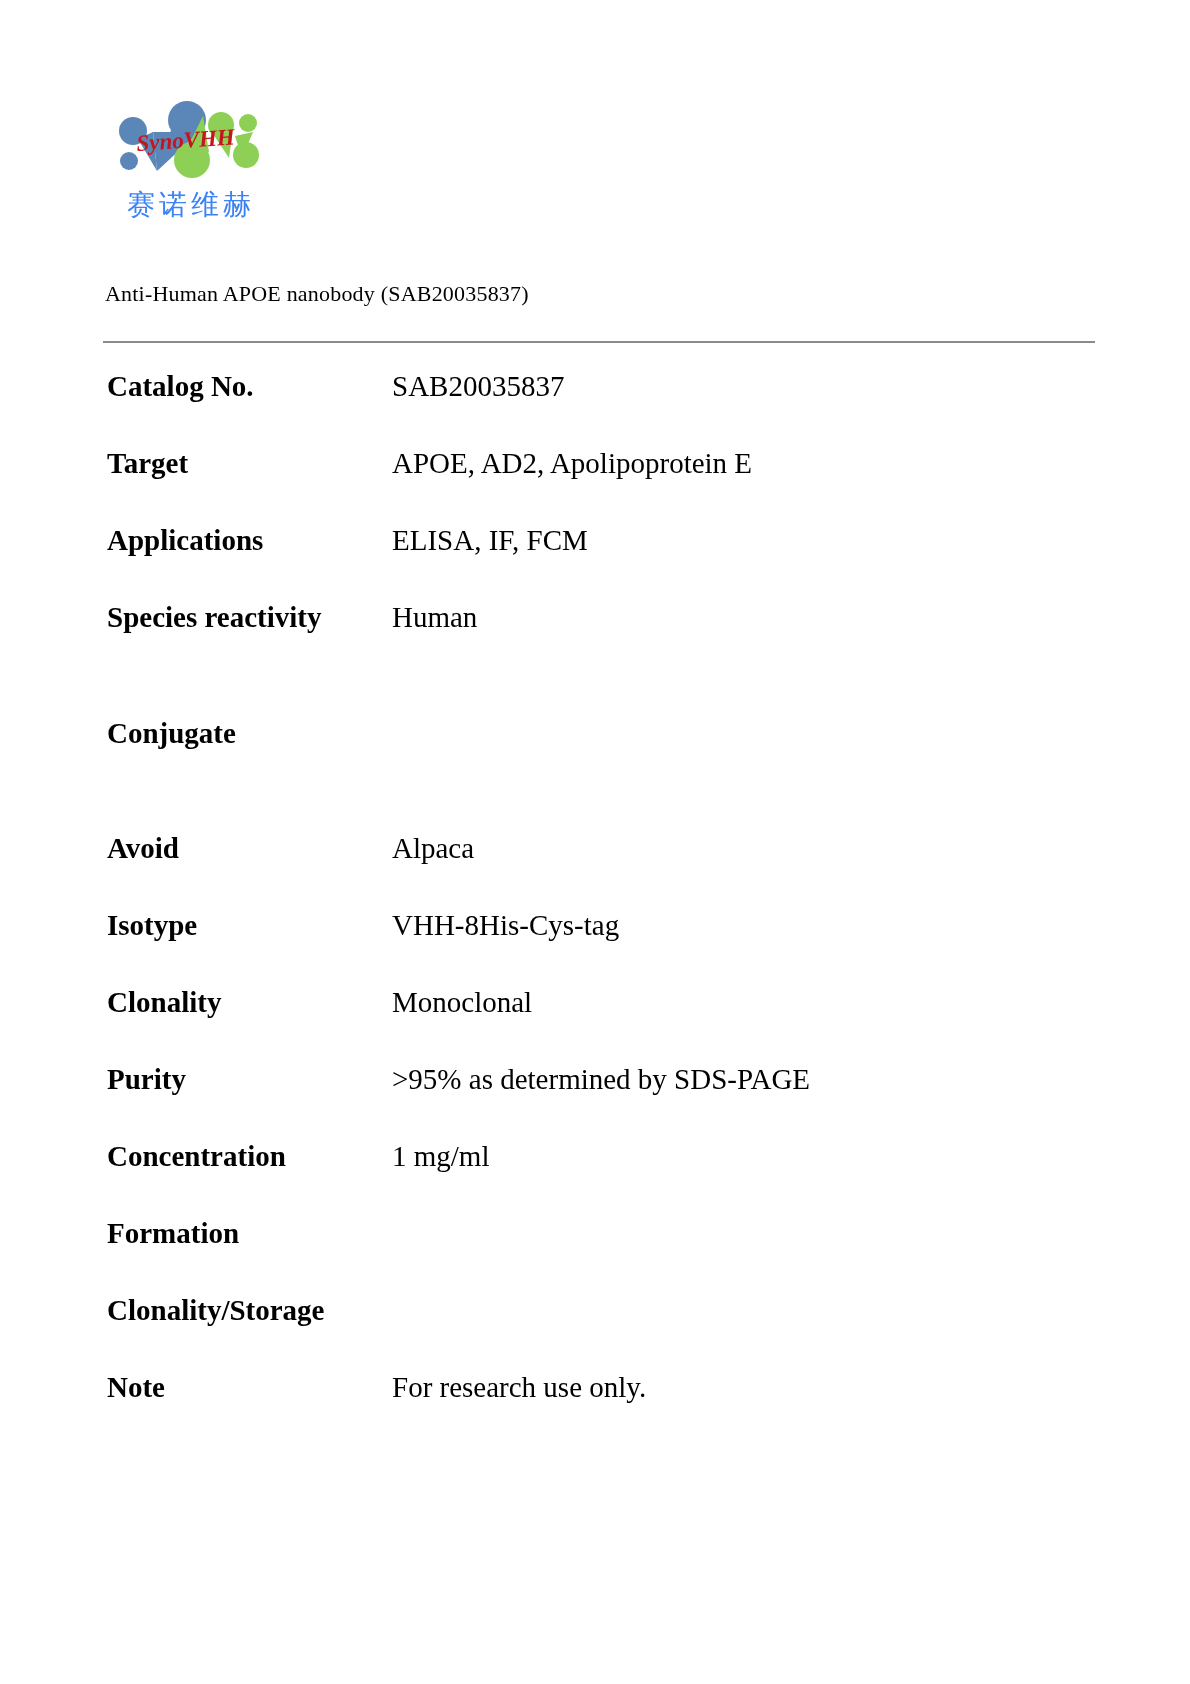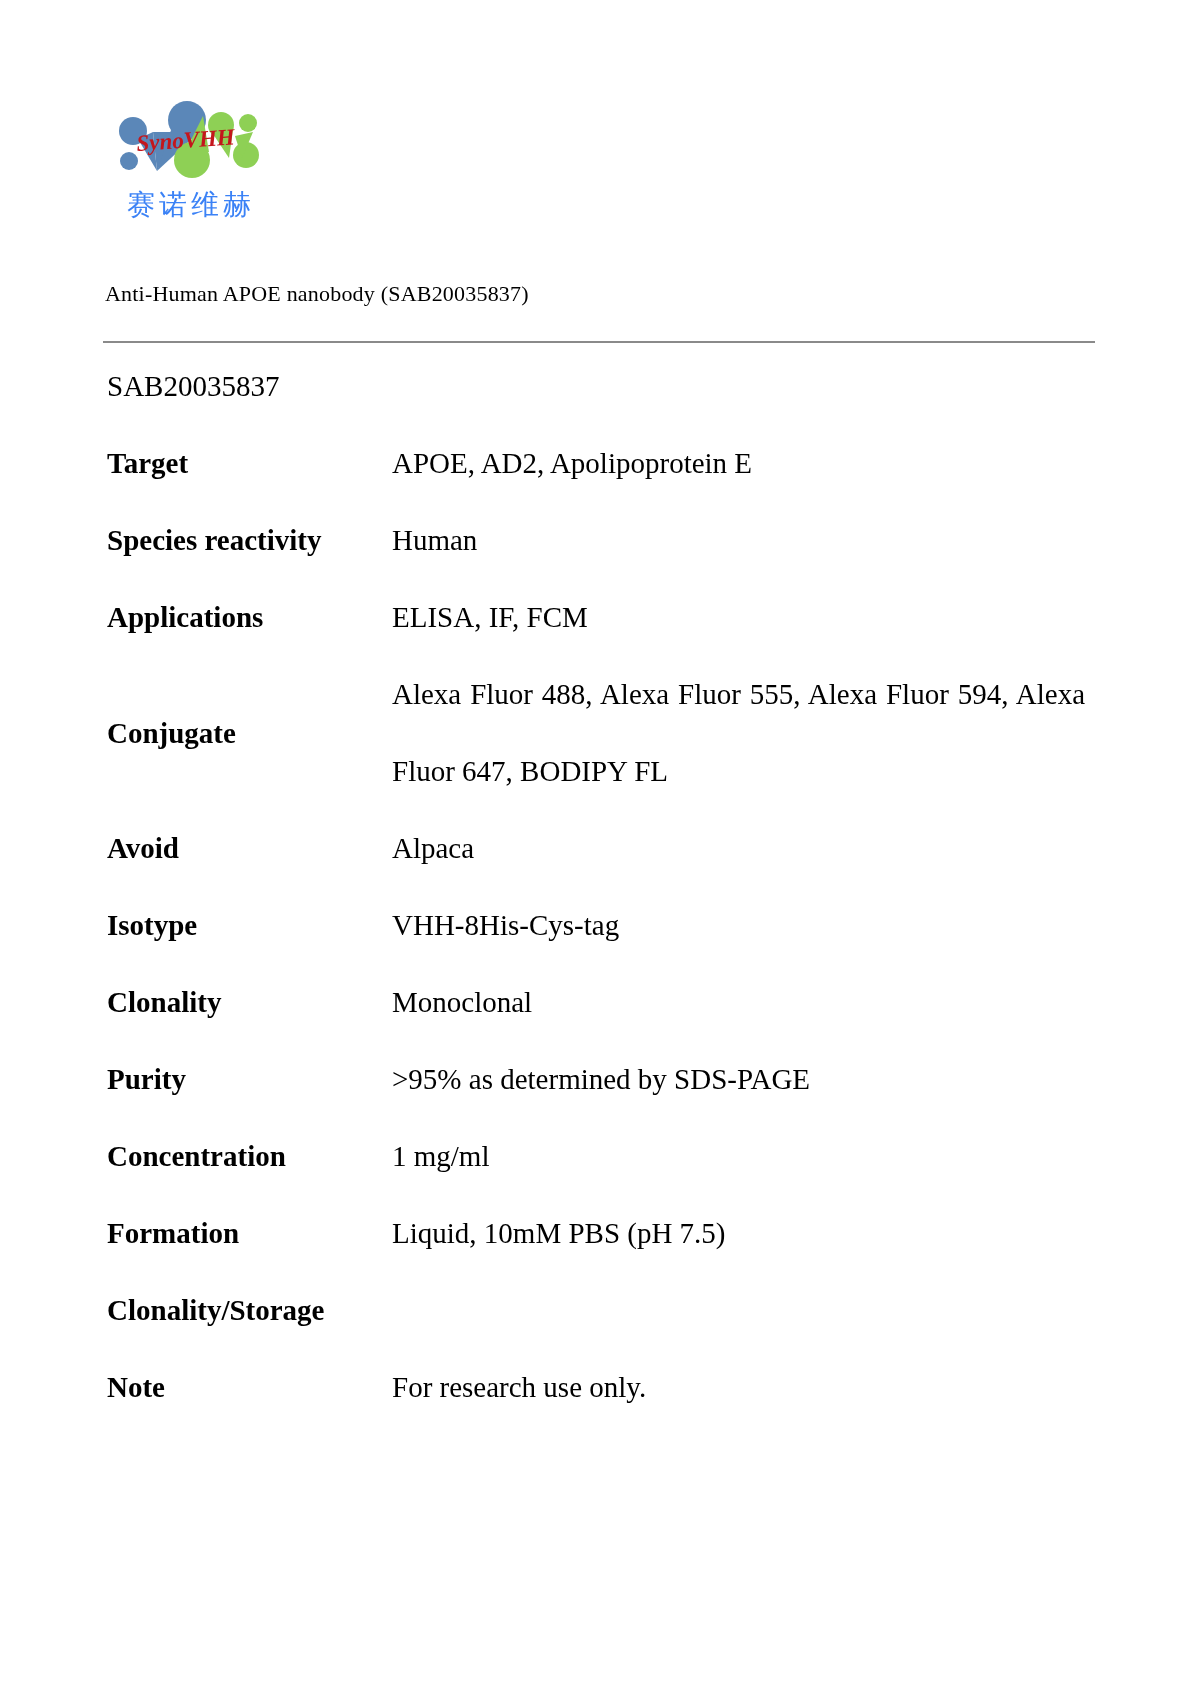--- a/index.html
+++ b/index.html
@@ -75,40 +75,37 @@
       <text x="32" y="57" font-size="23" font-style="italic" font-weight="bold" font-family="Liberation Serif, DejaVu Serif, serif" fill="#c4161c" transform="rotate(-4 32 57)">SynoVHH</text>
     </svg>
     <div class="logo-cn">赛诺维赫</div>
   </div>
 
   <h1 class="doc-title">Anti-Human APOE nanobody (SAB20035837)</h1>
   <div class="title-divider"></div>
 
   <div class="spec-table" id="spec-table">
       <div class="spec-row">
+        <div class="spec-label">Catalog No.</div>
         <div class="spec-value">SAB20035837</div>
       </div>
       <div class="spec-row">
         <div class="spec-label">Target</div>
         <div class="spec-value">APOE, AD2, Apolipoprotein E</div>
       </div>
       <div class="spec-row">
+        <div class="spec-label">Applications</div>
+        <div class="spec-value">ELISA, IF, FCM</div>
+      </div>
+      <div class="spec-row">
         <div class="spec-label">Species reactivity</div>
         <div class="spec-value">Human</div>
       </div>
-      <div class="spec-row">
-        <div class="spec-label">Applications</div>
-        <div class="spec-value">ELISA, IF, FCM</div>
-      </div>
       <div class="spec-row multi">
         <div class="spec-label">Conjugate</div>
-        <div class="spec-value">
-          <div class="value-line justified">Alexa Fluor 488, Alexa Fluor 555, Alexa Fluor 594, Alexa</div>
-          <div class="value-line">Fluor 647, BODIPY FL</div>
-        </div>
       </div>
       <div class="spec-row">
         <div class="spec-label">Avoid</div>
         <div class="spec-value">Alpaca</div>
       </div>
       <div class="spec-row">
         <div class="spec-label">Isotype</div>
         <div class="spec-value">VHH-8His-Cys-tag</div>
       </div>
       <div class="spec-row">
@@ -118,21 +115,20 @@
       <div class="spec-row">
         <div class="spec-label">Purity</div>
         <div class="spec-value">&gt;95% as determined by SDS-PAGE</div>
       </div>
       <div class="spec-row">
         <div class="spec-label">Concentration</div>
         <div class="spec-value">1 mg/ml</div>
       </div>
       <div class="spec-row">
         <div class="spec-label">Formation</div>
-        <div class="spec-value">Liquid, 10mM PBS (pH 7.5)</div>
       </div>
       <div class="spec-row">
         <div class="spec-label">Clonality/Storage</div>
       </div>
       <div class="spec-row">
         <div class="spec-label">Note</div>
         <div class="spec-value">For research use only.</div>
       </div>
     </div>
 

